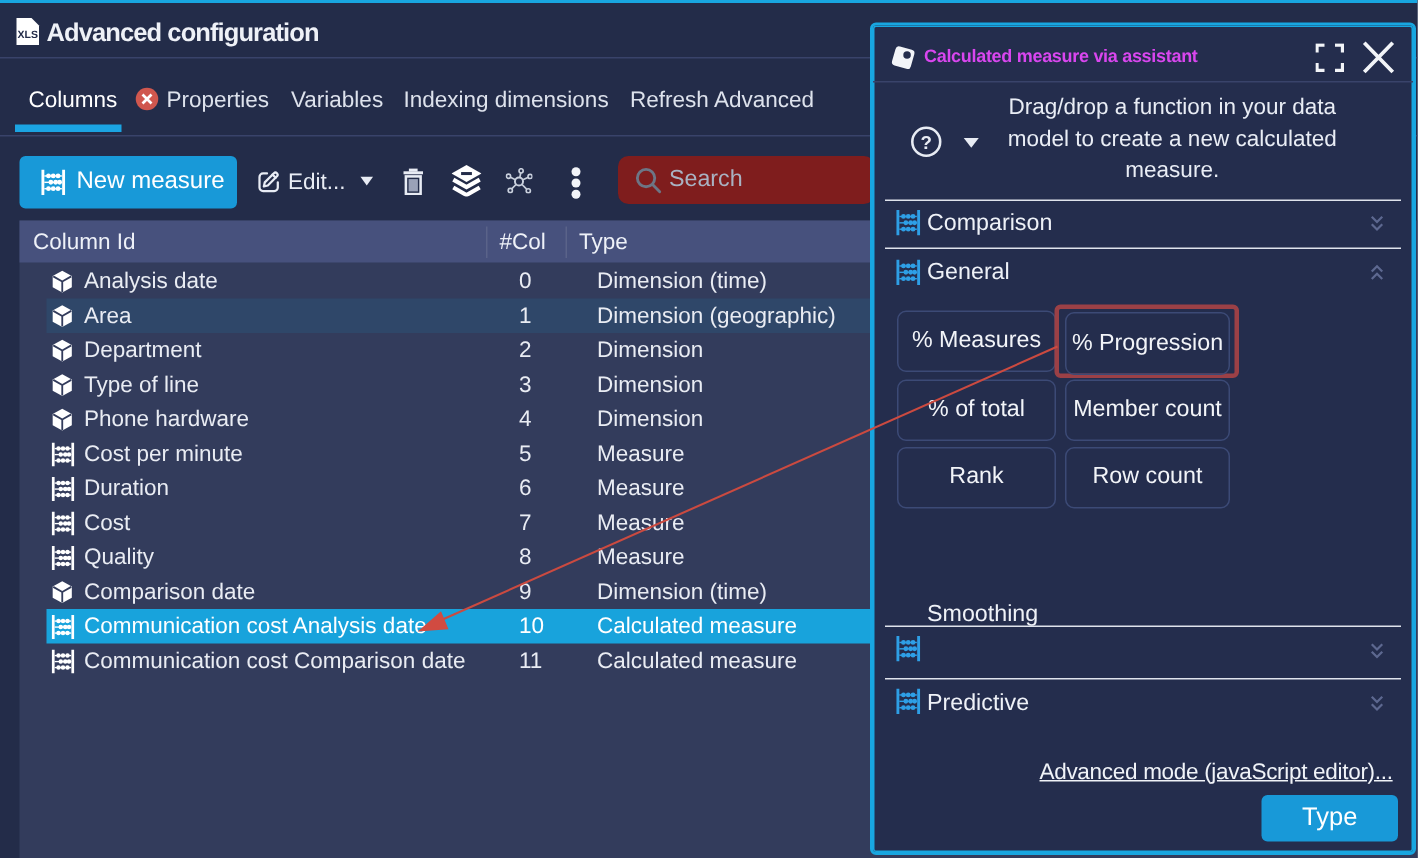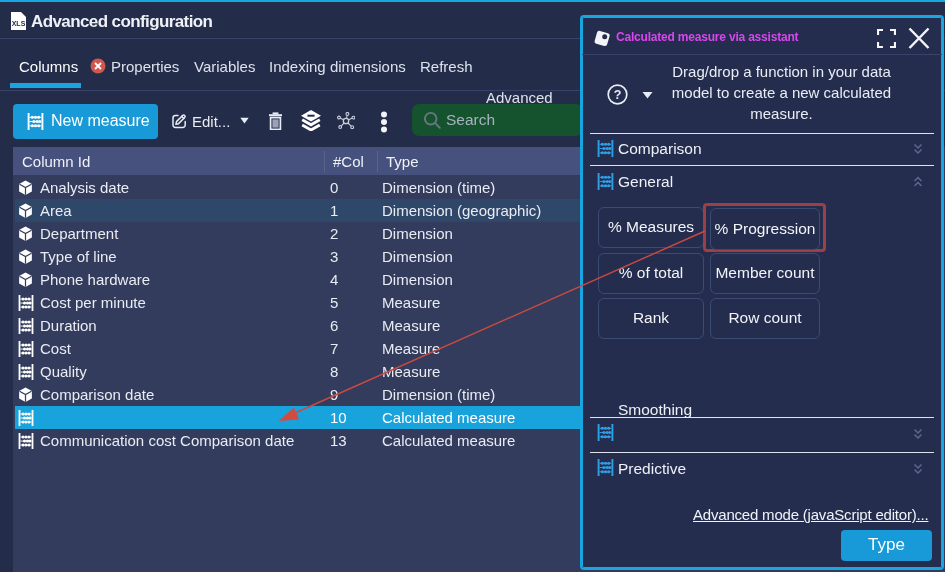--- a/index.html
+++ b/index.html
@@ -10,27 +10,27 @@
 .topstrip { left:0; top:0; width:945px; height:2px; background:#18a6e0; }
 .apptitle { left:31px; top:12px; font-size:17px; font-weight:bold; letter-spacing:-0.6px; color:#eef1f7; }
 .hr { height:1px; background:#39436a; left:0; width:945px; }
 .tab { top:58px; font-size:15px; color:#dde2ec; }
 .tab.active { color:#ffffff; }
 .tabline { left:10px; top:83px; width:71px; height:5px; background:#1ba4e2; }
 .btn-blue { background:#1899d8; border-radius:4px; color:#fff; }
 #newmeasure { left:13px; top:104px; width:145px; height:35px; font-size:16px; }
 #newmeasure span { position:absolute; left:38px; top:8px; }
 .tbtext { font-size:15px; color:#e8ecf4; }
-#search { left:412px; top:104px; width:171px; height:32px; background:#14532d; border-radius:7px; }
+#search { left:412px; top:104px; width:171px; height:32px; background:#7f1d1d; border-radius:7px; }
 #search span { position:absolute; left:34px; top:7px; font-size:15.5px; color:#a9b2c2; }
 #panel { left:13px; top:147px; width:932px; height:425px; background:#333c5c; }
 #thead { left:13px; top:147px; width:567px; height:28px; background:#47517d; font-size:15px; color:#eef1f8; }
 #thead span { position:absolute; top:6px; }
 .vsep { position:absolute; top:4px; width:1px; height:21px; background:#5a6389; }
-.row { left:15px; width:567px; height:23px; font-size:15px; color:#e9ecf3; }
+.row { left:31px; width:567px; height:23px; font-size:15px; color:#e9ecf3; }
 .row.hover { background:#2f4769; }
 .row.sel { background:#18a3dc; color:#fff; }
 .row .nm { position:absolute; left:25px; top:3px; }
 .row .num { position:absolute; left:315px; top:3px; }
 .row .typ { position:absolute; left:367px; top:3px; }
 .row svg { position:absolute; left:3px; top:4px; }
 #dialog { left:580px; top:15px; width:364px; height:555px; background:#242d4d;
           border:2px solid #18a6e0; border-radius:4px; z-index:5; box-shadow: inset 0 0 0 1px #18a6e0; }
 #dialog .abs { position:absolute; }
 .dtitle { left:34px; top:13px; font-size:12px; font-weight:bold; letter-spacing:-0.2px; color:#d946ef; }
@@ -59,21 +59,21 @@
 
   <div class="abs tab active" style="left:19px;">Columns</div>
   <svg class="abs" style="left:90px; top:58px;" width="16" height="16" viewBox="0 0 16 16">
     <circle cx="8" cy="8" r="7.5" fill="#d0574e"></circle>
     <path d="M5 5 L11 11 M11 5 L5 11" stroke="#fff" stroke-width="1.8"></path>
   </svg>
   <div class="abs tab" style="left:111px;">Properties</div>
   <div class="abs tab" style="left:194px;">Variables</div>
   <div class="abs tab" style="left:269px;">Indexing dimensions</div>
   <div class="abs tab" style="left:420px;">Refresh</div>
-  <div class="abs tab" style="left:486px;margin-top:31px;">Advanced</div>
+  <div class="abs tab" style="left:476px;">Advanced</div>
   <div class="abs tabline"></div>
   <div class="abs hr" style="top:90px;"></div>
 
   <div class="abs btn-blue" id="newmeasure">
     <svg class="abs" style="left:14px; top:9px;" width="17" height="17" viewBox="0 0 16 16">
       <g fill="#fff">
         <rect x="0.6" y="0" width="1.8" height="16"></rect>
           <rect x="13.6" y="0" width="1.8" height="16"></rect>
         <rect x="2.4" y="3.6" width="11" height="0.9"></rect>
           <rect x="2.4" y="7.6" width="11" height="0.9"></rect>
@@ -307,20 +307,21 @@
             <circle cx="8" cy="4" r="1.5"></circle>
             <circle cx="11" cy="4" r="1.5"></circle>
             <circle cx="6.5" cy="8" r="1.5"></circle>
             <circle cx="9.5" cy="8" r="1.5"></circle>
             <circle cx="12" cy="8" r="1.5"></circle>
             <circle cx="5" cy="12" r="1.5"></circle>
             <circle cx="8" cy="12" r="1.5"></circle>
             <circle cx="11" cy="12" r="1.5"></circle>
           </g>
         </svg>
+        <span class="nm">Communication cost Analysis date</span>
         <span class="num">10</span>
         <span class="typ">Calculated measure</span>
       </div>
   <div class="abs row" style="top:429px;">
         <svg width="16" height="16" viewBox="0 0 16 16">
           <g fill="#fff">
             <rect x="0.6" y="0" width="1.8" height="16"></rect>
             <rect x="13.6" y="0" width="1.8" height="16"></rect>
             <rect x="2.4" y="3.6" width="11" height="0.9"></rect>
             <rect x="2.4" y="7.6" width="11" height="0.9"></rect>
@@ -330,21 +331,21 @@
             <circle cx="11" cy="4" r="1.5"></circle>
             <circle cx="6.5" cy="8" r="1.5"></circle>
             <circle cx="9.5" cy="8" r="1.5"></circle>
             <circle cx="12" cy="8" r="1.5"></circle>
             <circle cx="5" cy="12" r="1.5"></circle>
             <circle cx="8" cy="12" r="1.5"></circle>
             <circle cx="11" cy="12" r="1.5"></circle>
           </g>
         </svg>
         <span class="nm">Communication cost Comparison date</span>
-        <span class="num">13</span>
+        <span class="num">11</span>
         <span class="typ">Calculated measure</span>
       </div>
   </div>
 
   <div class="abs" id="dialog">
     <svg class="abs" style="left:11px; top:12px;" width="18" height="19" viewBox="0 0 18 19">
       <g transform="rotate(16 9 9.5)">
         <rect x="2.6" y="2.8" width="13" height="13.2" rx="2.4" fill="#f2f4f8"></rect>
       </g>
       <circle cx="11.7" cy="7.7" r="2.5" fill="#242d4d"></circle>

